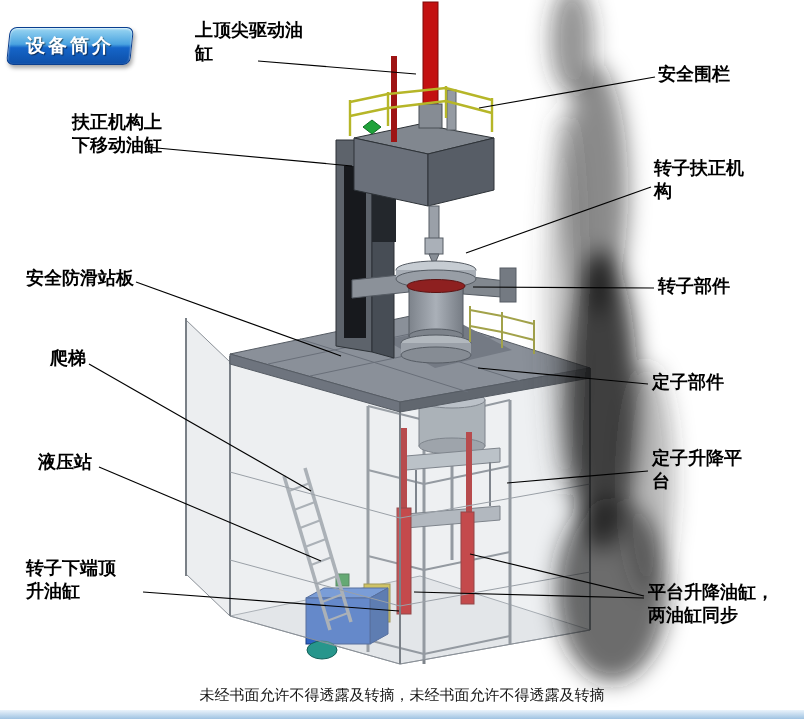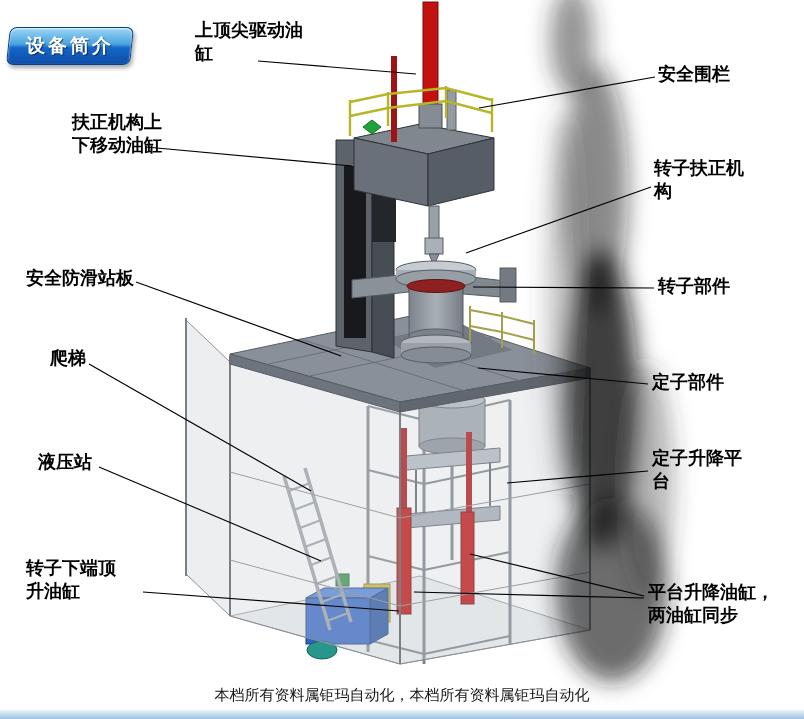--- a/index.html
+++ b/index.html
@@ -228,15 +228,15 @@
   <div class="lbl" style="left:50px;top:347px;">爬梯</div>
   <div class="lbl" style="left:652px;top:371px;">定子部件</div>
   <div class="lbl" style="left:38px;top:451px;">液压站</div>
   <div class="lbl" style="left:652px;top:447px;">定子升降平
 台</div>
   <div class="lbl" style="left:26px;top:557px;">转子下端顶
 升油缸</div>
   <div class="lbl" style="left:648px;top:581px;">平台升降油缸，
 两油缸同步</div>
 
-  <div class="footer">本档所有资料属钜玛自动化，本档所有资料属钜玛自动化</div>
+  <div class="footer">未经书面允许不得透露及转摘，未经书面允许不得透露及转摘</div>
   <div class="bottombar"></div>
 </div>
 
 </body></html>

